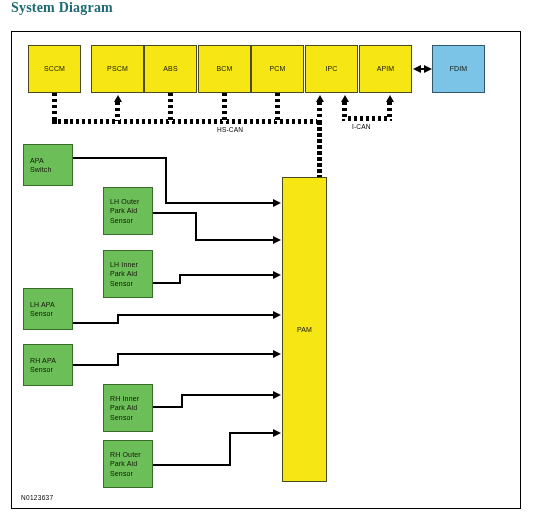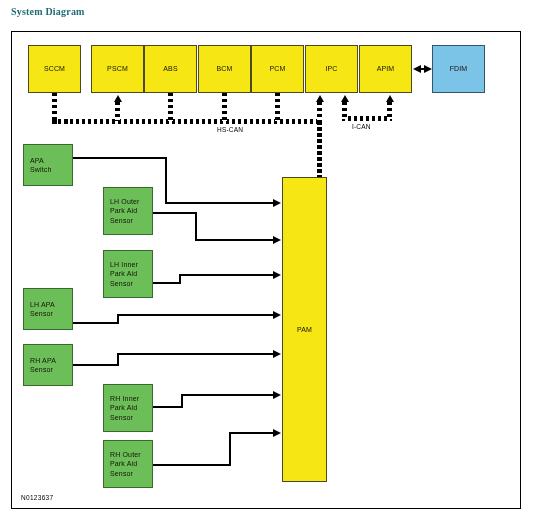--- a/index.html
+++ b/index.html
@@ -9,24 +9,24 @@
     font-family: "Liberation Sans", sans-serif;
     overflow: hidden;
   }
   #page {
     position: relative;
     width: 533px; height: 517px;
     background: #ffffff;
   }
   #page-title {
     position: absolute;
-    left: 11px; top: 6px;
+    left: 11px; top: 0;
     font-family: "Liberation Serif", serif;
     font-weight: bold;
-    font-size: 10px;
+    font-size: 14px;
     color: #1f6b73;
     letter-spacing: 0.2px;
     text-align: right;
   }
   #diagram-frame {
     position: absolute;
     left: 11px; top: 31px;
     width: 510px; height: 478px;
     border: 1.5px solid #000000;
     background: #ffffff;

